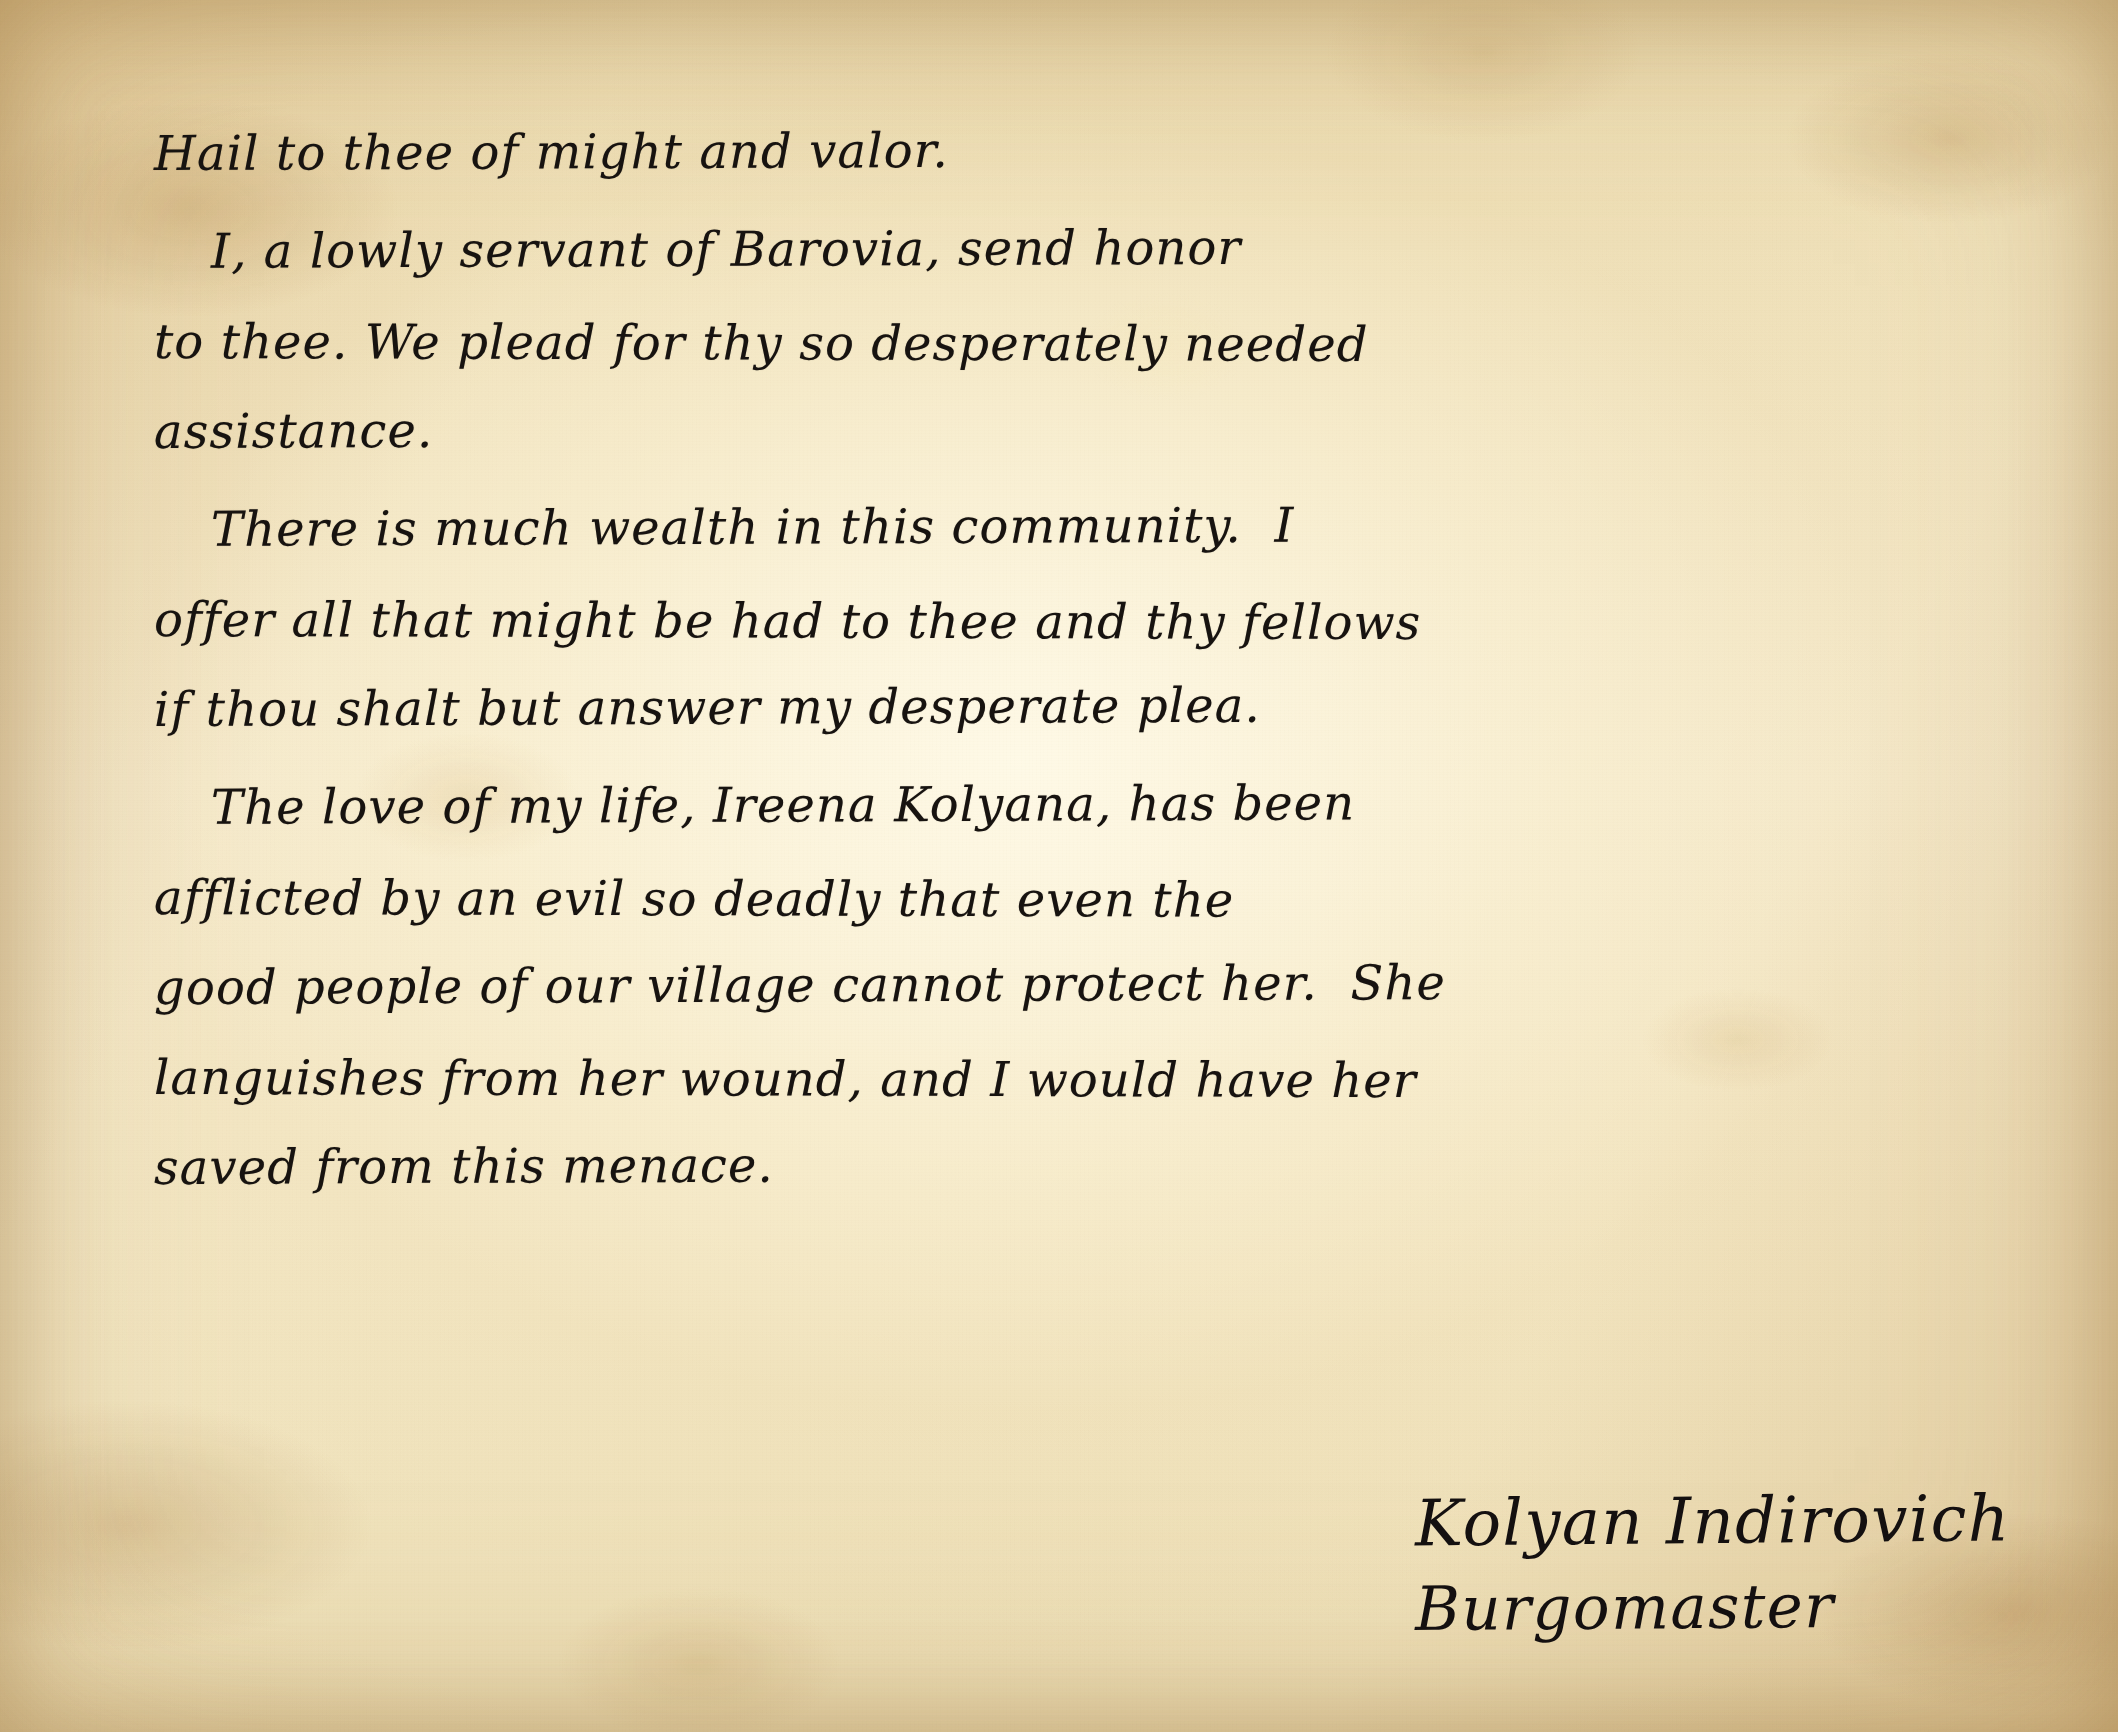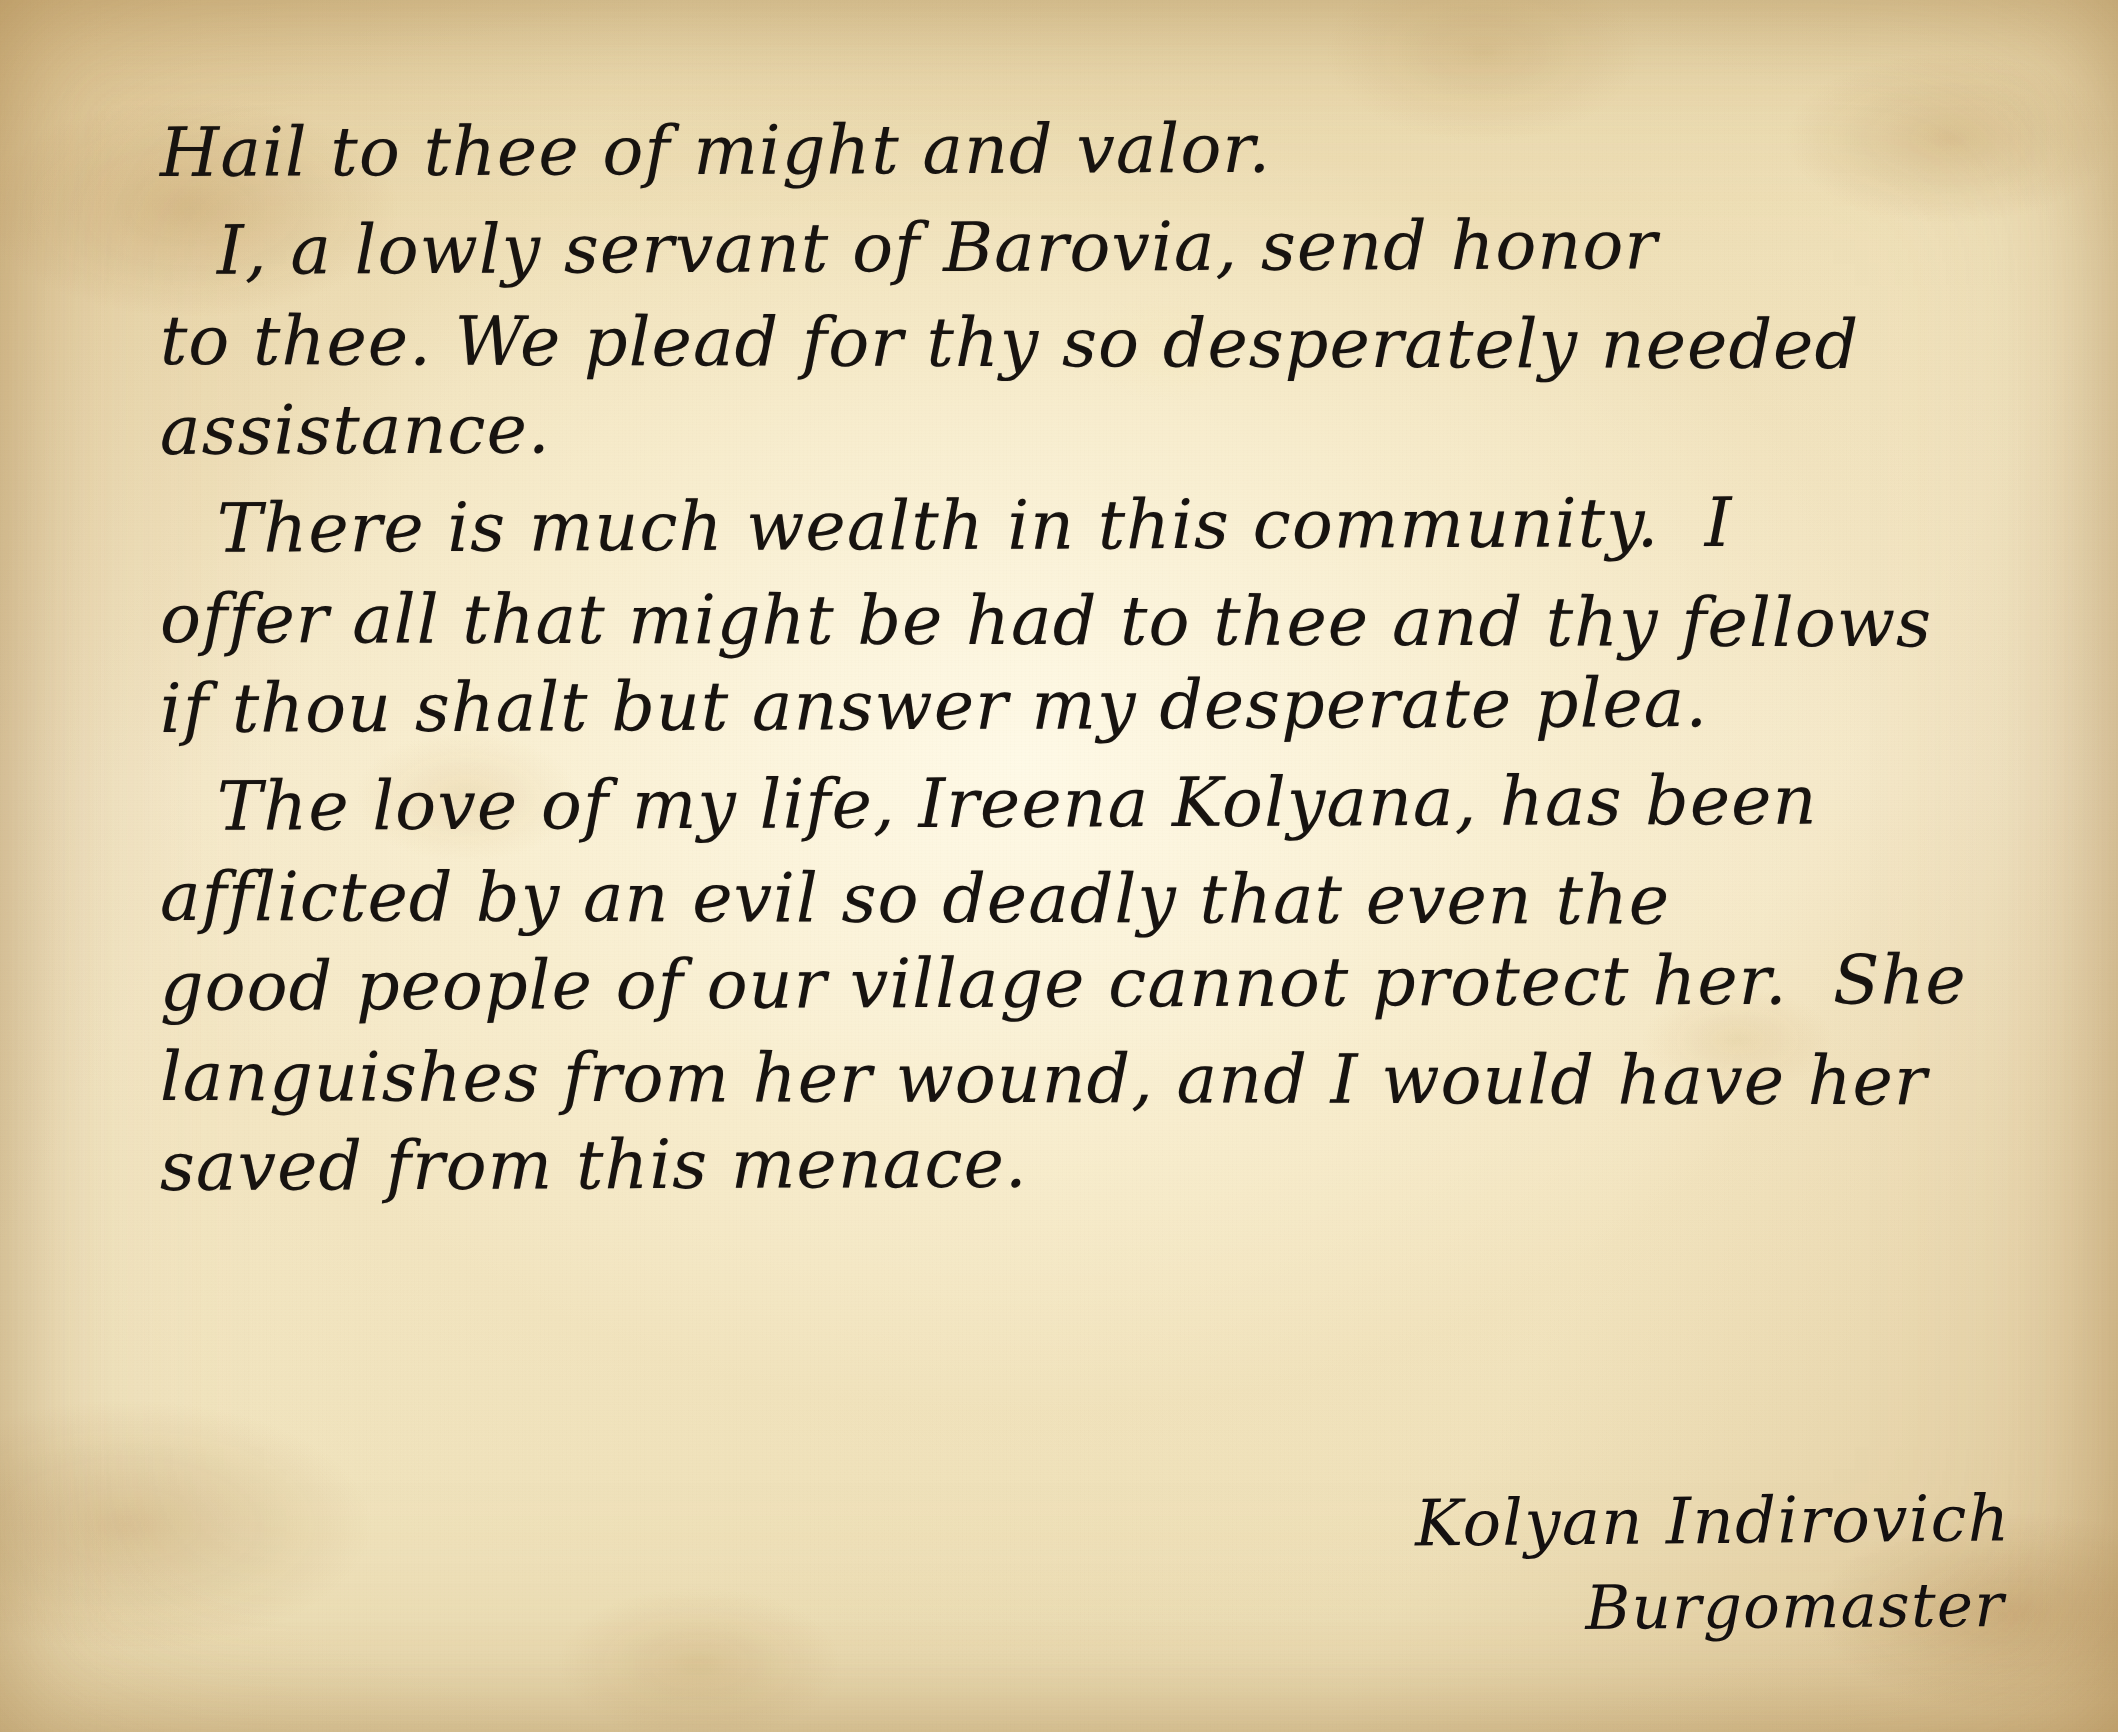--- a/index.html
+++ b/index.html
@@ -57,27 +57,27 @@
     position: absolute;
     inset: 0;
     pointer-events: none;
     box-shadow:
       inset 0 0 101px rgba(150,112,58,0.45),
       inset 0 0 239px rgba(168,130,74,0.28);
   }
 
   #letter-body {
     position: absolute;
-    left: 160px;
+    left: 154px;
     top: 108px;
     width: 1800px;
     font-family: "DejaVu Serif", serif;
     font-style: italic;
     color: #171310;
-    font-size: 68px;
+    font-size: 48px;
     line-height: 90px;
     letter-spacing: 1.1px;
     text-shadow: 0 0 0.9px rgba(30,22,14,0.35);
   }
 
   .para {
     margin: 0 0 0 0;
   }
 
   .para + .para {
@@ -95,21 +95,21 @@
   }
 
   
   .line:nth-child(odd)  { transform: rotate(-0.22deg); }
   .line:nth-child(even) { transform: rotate(0.14deg); }
 
   #signature-block {
     position: absolute;
     right: 108px;
     bottom: 84px;
-    text-align: right;
+    text-align: left;
     font-family: "DejaVu Serif", serif;
     font-style: italic;
     color: #141010;
     letter-spacing: 1.4px;
   }
 
   #signature-name {
     font-size: 64px;
     line-height: 88px;
     white-space: pre;

